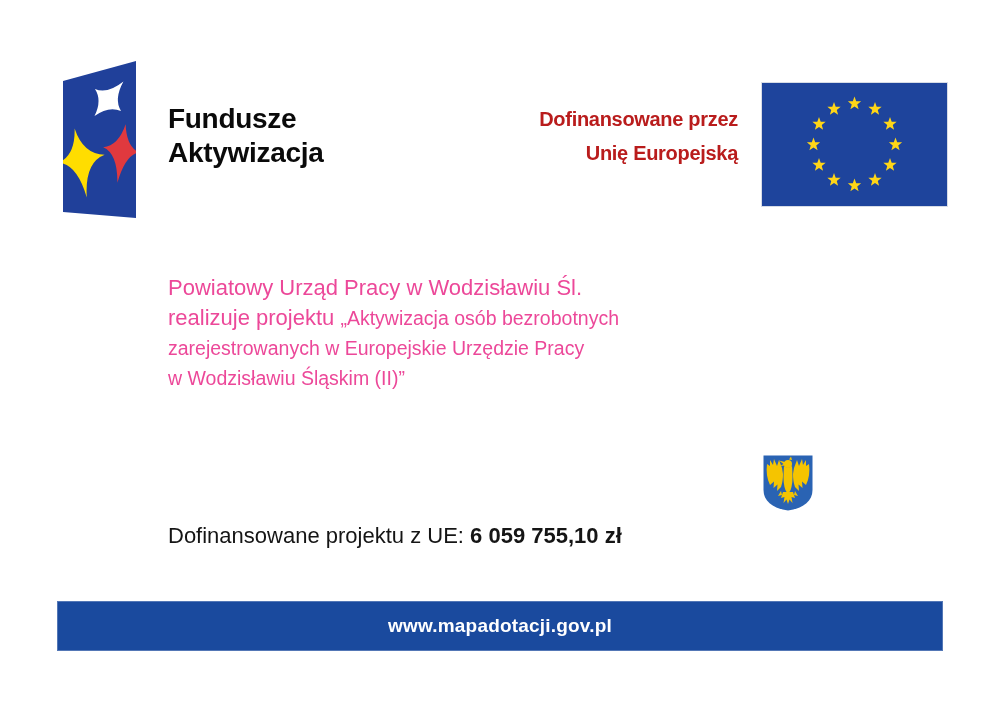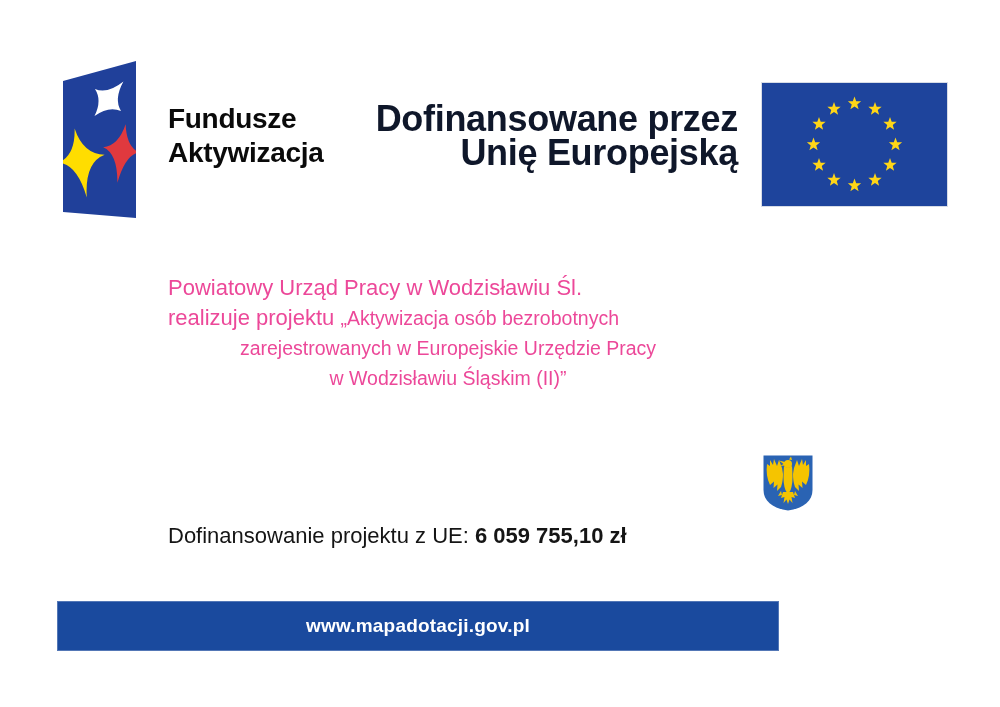--- a/index.html
+++ b/index.html
@@ -17,50 +17,50 @@
   
   .fe-logo{left:55px;top:58px;width:85px;height:165px;}
   .fe-title{
     left:168px;top:102px;
     font-size:28px;line-height:34px;font-weight:700;
     letter-spacing:-0.3px;color:#0a0a0a;
   }
   .funding-by{
     left:340px;top:102px;width:398px;
     text-align:right;
-    font-size:36px;line-height:34px;font-weight:700;
-    letter-spacing:-0.3px;color:#0f172a;
+    font-size:20px;line-height:34px;font-weight:700;
+    letter-spacing:-0.3px;color:#b91c1c;
   }
   .eu-flag{left:762px;top:83px;width:185px;height:123px;outline:1px solid #d7dce6;}
 
   
   .project-text{
     left:168px;top:273px;width:560px;
     font-size:22px;line-height:30px;color:#ec4899;
   }
-  .project-text .small{font-size:19.5px;text-align:center;}
+  .project-text .small{font-size:19.5px;}
 
   
   .silesia-shield{left:762px;top:454px;width:52px;height:58px;}
   .silesia-name{
     left:833px;top:456px;
     font-family:"Liberation Serif","DejaVu Serif",serif;
     font-size:18px;line-height:22px;color:#2B5CA7;
   }
 
   
   .funding-amount{
     left:168px;top:521px;
     font-size:22px;line-height:30px;color:#151515;
   }
   .funding-amount b{font-weight:700;}
 
   
   .bottom-bar{
-    left:57px;top:601px;width:722px;height:50px;
+    left:57px;top:601px;width:886px;height:50px;
     background:#1A4A9E;
     box-shadow:inset 0 0 0 1px rgba(255,255,255,0.25);
     display:flex;align-items:center;justify-content:center;
   }
   .bottom-bar span{
     color:#ffffff;font-size:19px;font-weight:700;letter-spacing:0.2px;
   }
 </style>
 </head>
 <body>
@@ -142,20 +142,20 @@
       <path d="M21,38 L31,38 L33,44 L29.5,43 L30.5,49 L27.5,45.5 L26,50
                L24.5,45.5 L21.5,49 L22.5,43 L19,44 Z"></path>
 
       <path d="M19,37 L16,42 L20,41 Z"></path>
       <path d="M33,37 L36,42 L32,41 Z"></path>
     </g>
   </svg>
 
 
   <div class="abs funding-amount">
-    <span>Dofinansowanie projektu z UE: </span><b>6 059 755,10 zł</b>
+    <span>Dofinansowane projektu z UE: </span><b>6 059 755,10 zł</b>
   </div>
 
   <div class="abs bottom-bar">
     <span>www.mapadotacji.gov.pl</span>
   </div>
 
 </div>
 
 </body></html>

